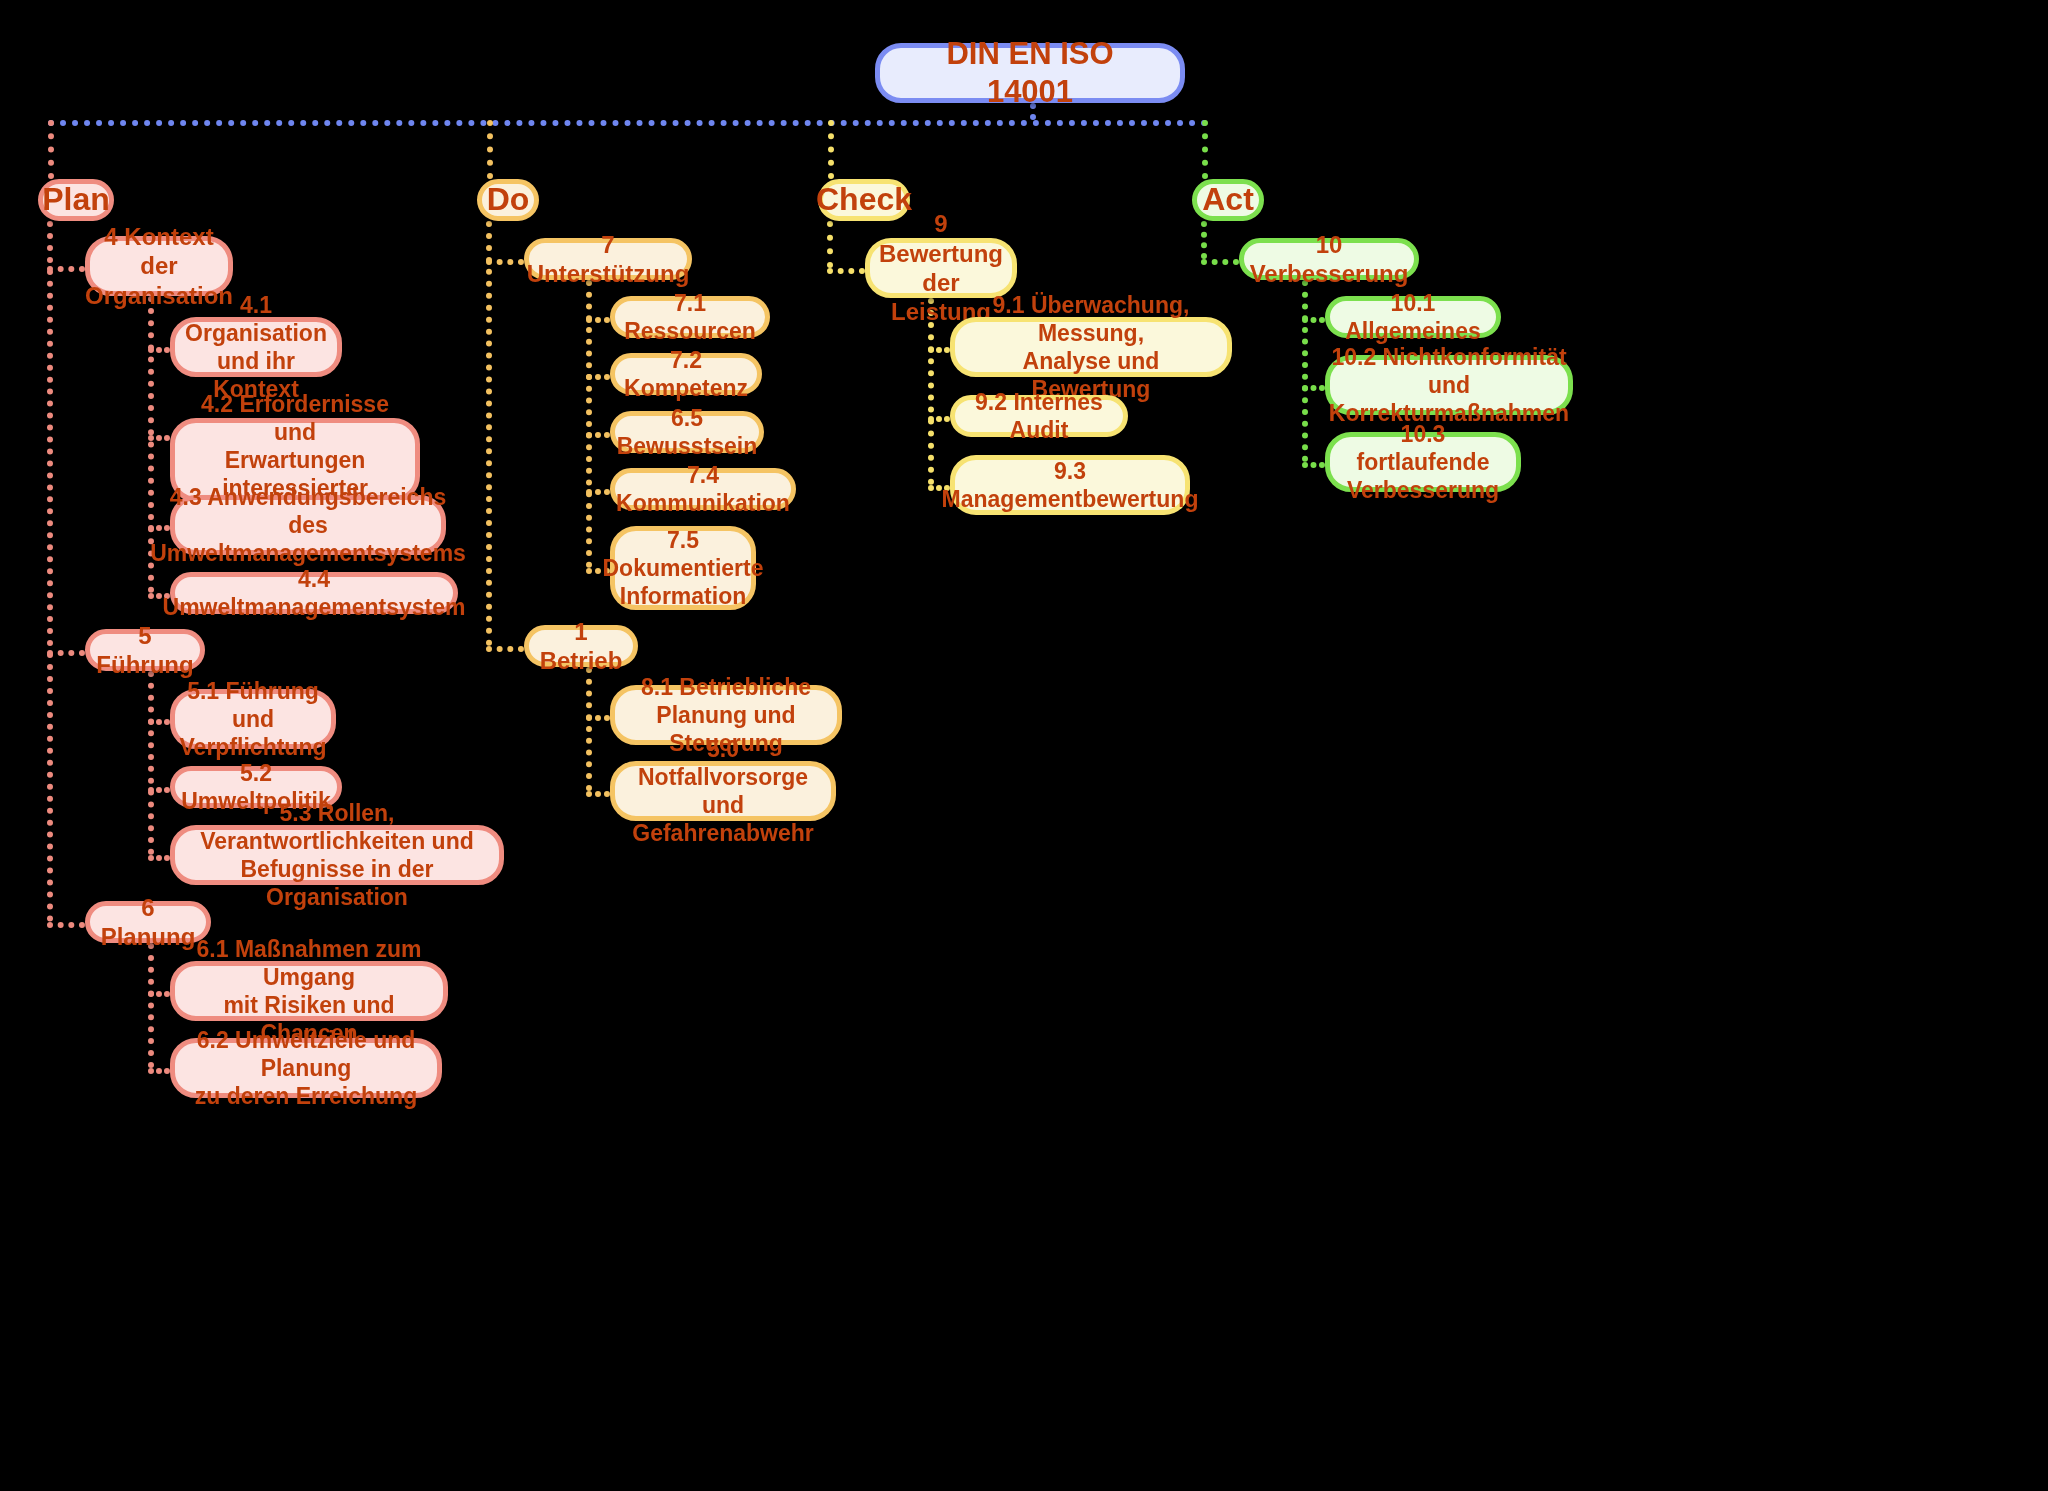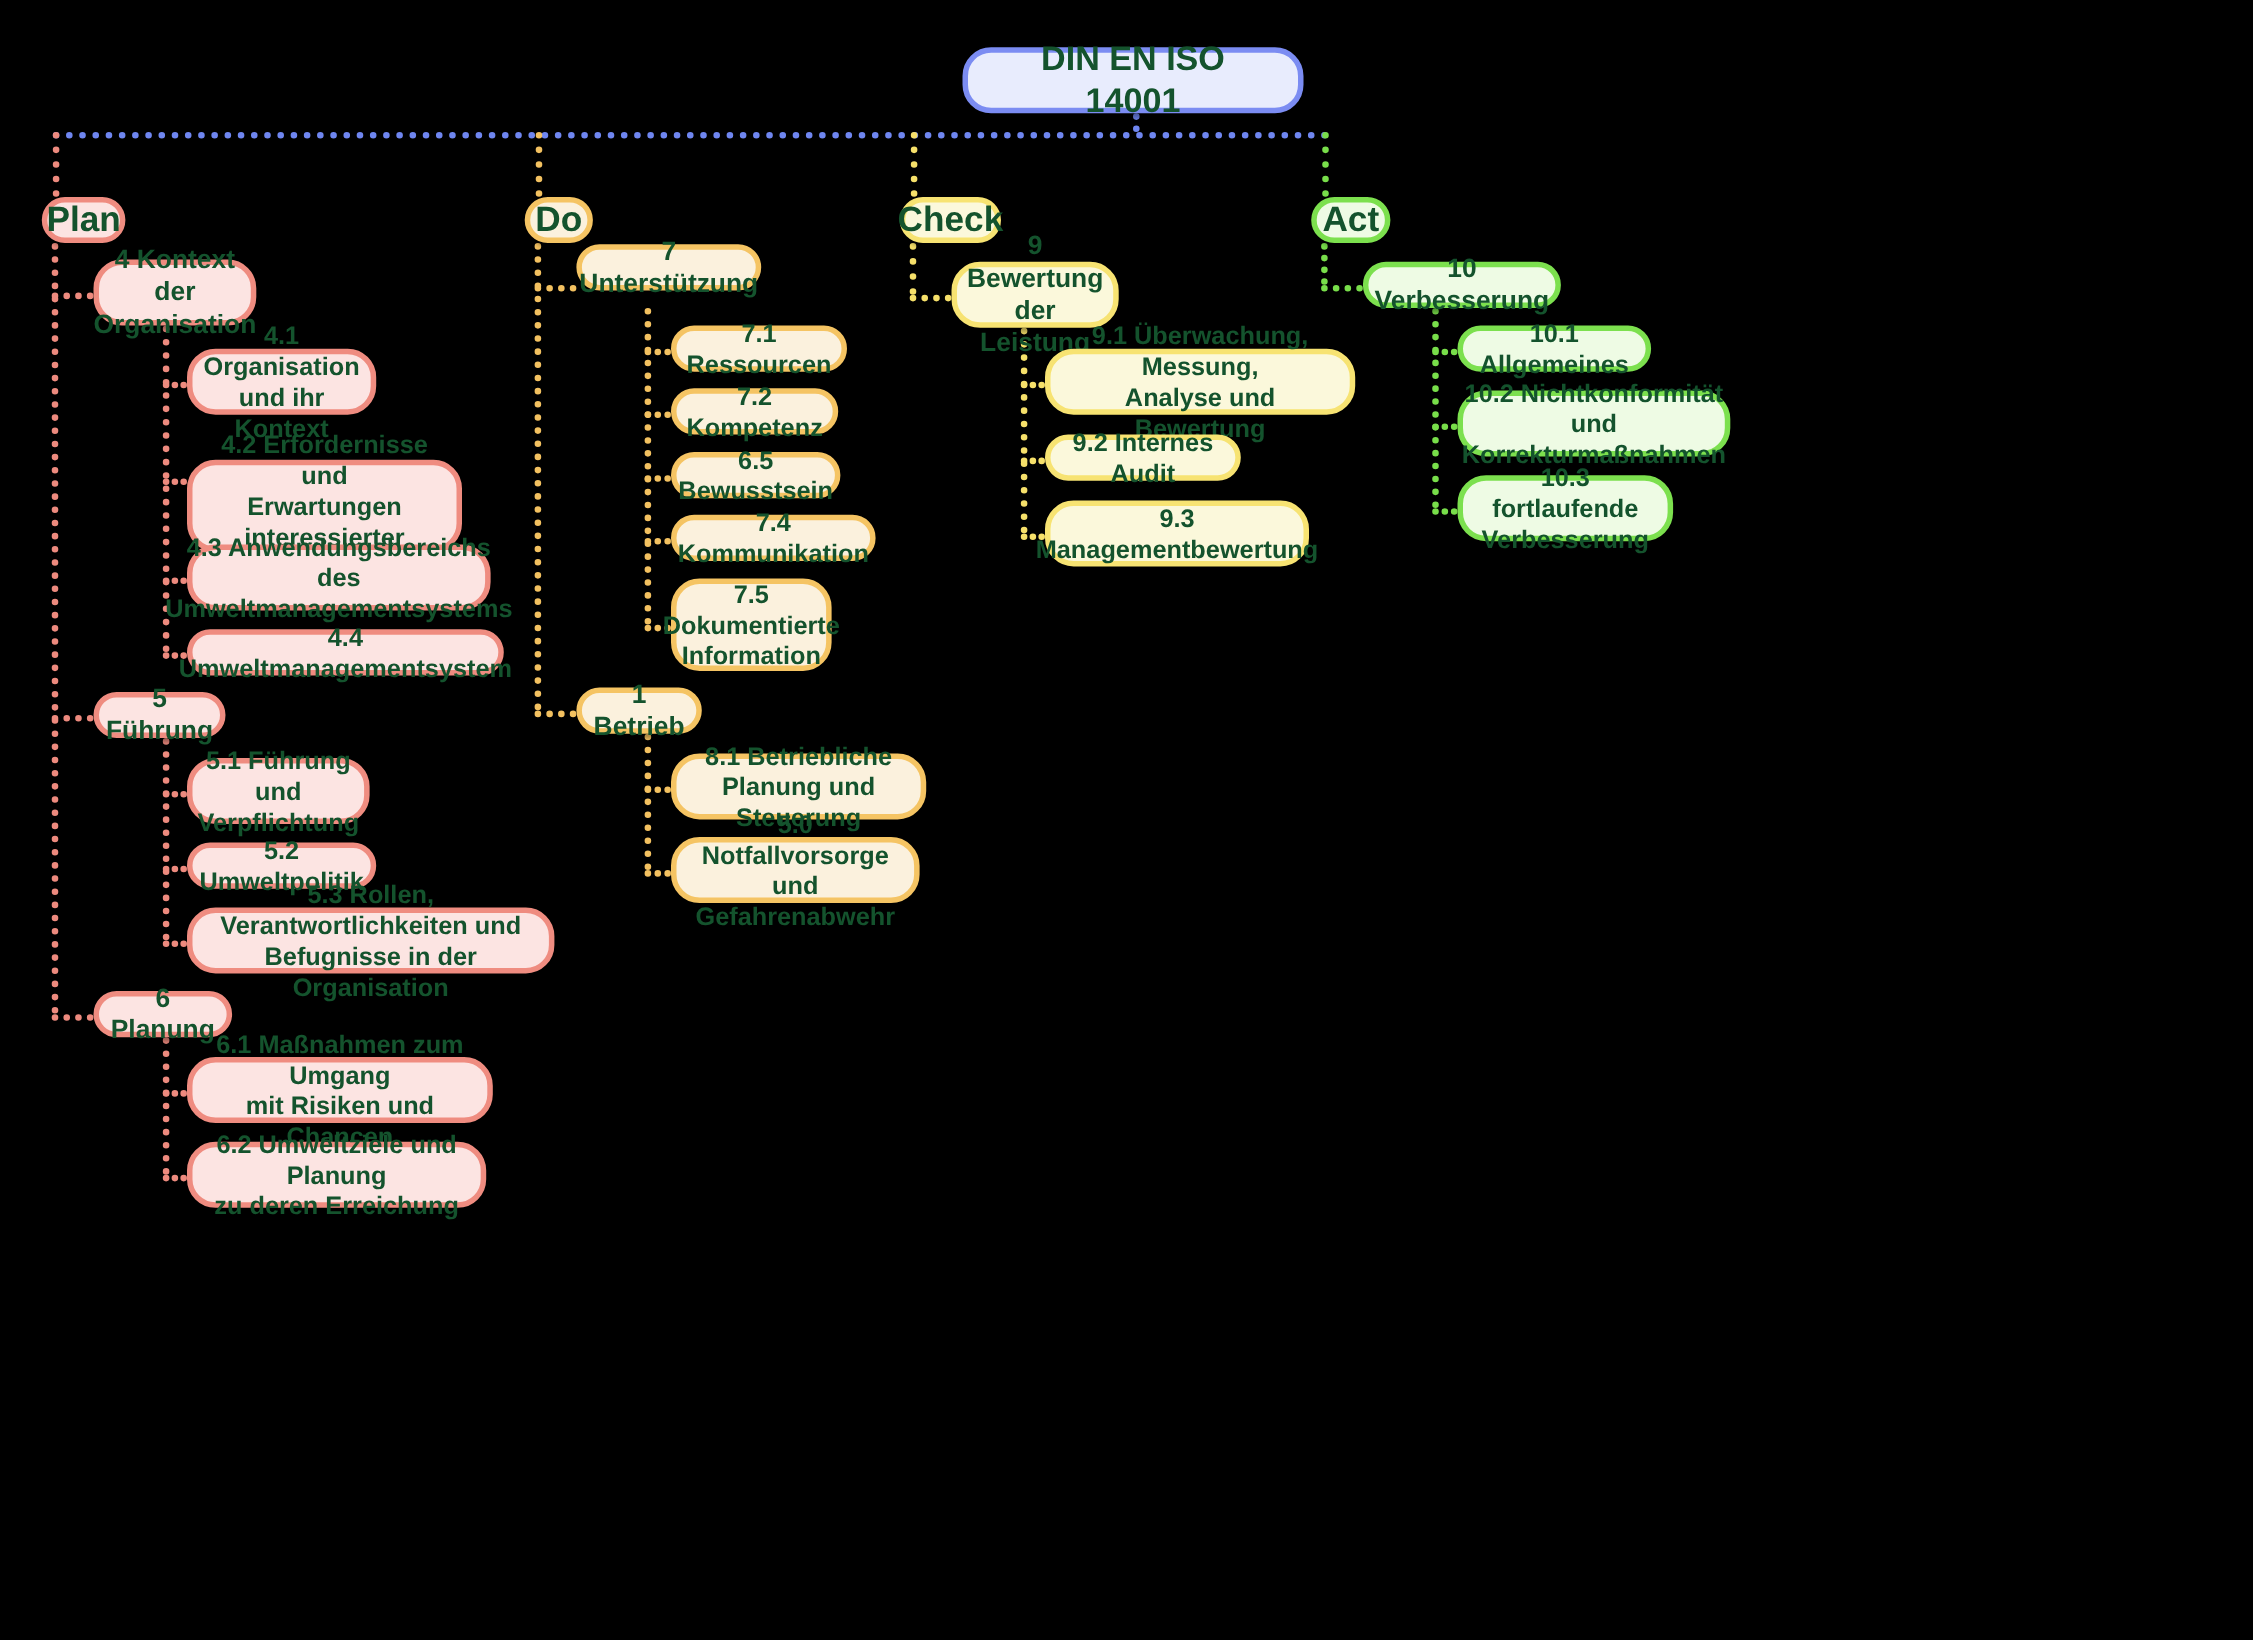--- a/index.html
+++ b/index.html
@@ -6,21 +6,21 @@
   body{
     width:2048px;height:1491px;position:relative;overflow:hidden;
     font-family:"Liberation Sans","DejaVu Sans",sans-serif;
   }
   #canvas{position:absolute;inset:0;}
 
   
   .node{
     position:absolute;box-sizing:border-box;
     display:flex;align-items:center;justify-content:center;
-    text-align:center;font-weight:bold;color:#14532d;
+    text-align:center;font-weight:bold;color:#c2410c;
     border-style:solid;white-space:pre-line;line-height:1.22;
     z-index:5;
   }
 
   .root{
     border-width:5px;border-color:#7b8cf2;background:#e8ecfd;
     border-radius:26px;font-size:31px;padding:6px 22px;
     box-shadow:3px 4px 5px rgba(0,0,0,.35);
   }
 
@@ -99,21 +99,21 @@
 <div class="conn h k-plan" style="left: 148px; top: 991px; width: 22px;"></div>
 <div class="node lvl3 c-plan" style="left: 170px; top: 961px; width: 278px; height: 60px;">6.1 Maßnahmen zum Umgang
 mit Risiken und Chancen</div>
 <div class="conn h k-plan" style="left: 148px; top: 1068px; width: 22px;"></div>
 <div class="node lvl3 c-plan" style="left: 170px; top: 1038px; width: 272px; height: 60px;">6.2 Umweltziele und Planung
 zu deren Erreichung</div>
 <div class="conn v k-do" style="left: 487px; top: 120px; height: 59px;"></div>
 <div class="node lvl1 c-do" style="left: 477px; top: 179px; width: 62px; height: 42px;">Do</div>
 <div class="conn v k-do" style="left: 486px; top: 221px; height: 425px;"></div>
 <div class="conn h k-do" style="left: 486px; top: 259px; width: 38px;"></div>
-<div class="node lvl2 c-do" style="left: 524px; top: 222px; width: 168px; height: 42px;">7 Unterstützung</div>
+<div class="node lvl2 c-do" style="left: 524px; top: 238px; width: 168px; height: 42px;">7 Unterstützung</div>
 <div class="conn v k-do" style="left: 586px; top: 280px; height: 288px;"></div>
 <div class="conn h k-do" style="left: 586px; top: 317px; width: 24px;"></div>
 <div class="node lvl3 c-do" style="left: 610px; top: 296px; width: 160px; height: 42px;">7.1 Ressourcen</div>
 <div class="conn h k-do" style="left: 586px; top: 374px; width: 24px;"></div>
 <div class="node lvl3 c-do" style="left: 610px; top: 353px; width: 152px; height: 42px;">7.2 Kompetenz</div>
 <div class="conn h k-do" style="left: 586px; top: 432px; width: 24px;"></div>
 <div class="node lvl3 c-do" style="left: 610px; top: 411px; width: 154px; height: 42px;">6.5 Bewusstsein</div>
 <div class="conn h k-do" style="left: 586px; top: 489px; width: 24px;"></div>
 <div class="node lvl3 c-do" style="left: 610px; top: 468px; width: 186px; height: 42px;">7.4 Kommunikation</div>
 <div class="conn h k-do" style="left: 586px; top: 568px; width: 24px;"></div>

